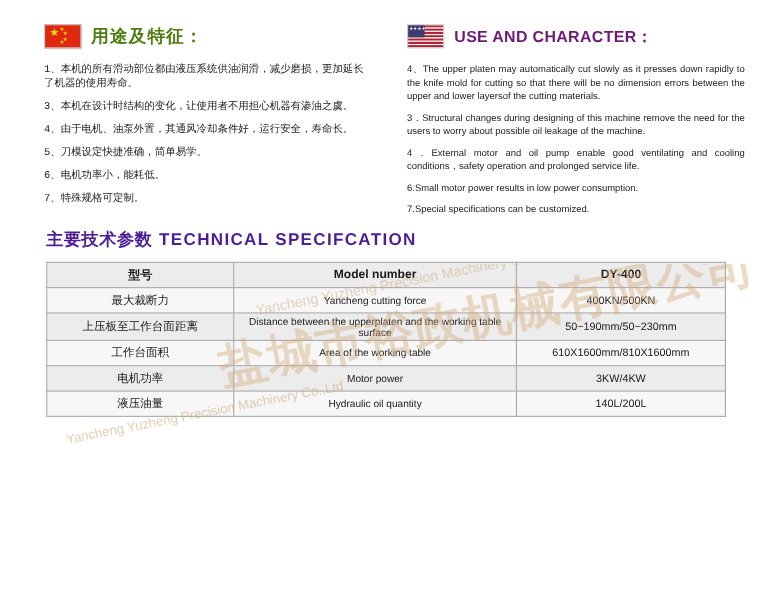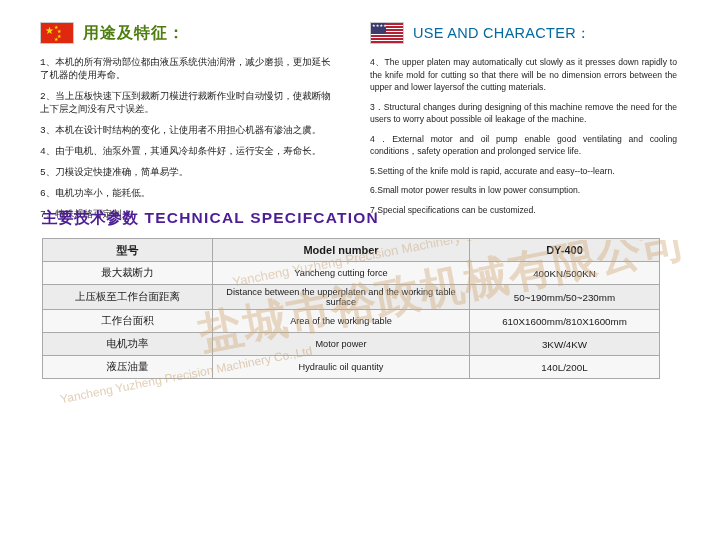--- a/index.html
+++ b/index.html
@@ -146,22 +146,22 @@
   }
   .title-cn {
     font-size: 16px;
     font-weight: bold;
     color: #4d7c0f;
     letter-spacing: 1px;
     font-family: "DejaVu Sans", "Liberation Sans", sans-serif;
   }
   .title-en {
     font-size: 14.5px;
-    font-weight: normal;
-    color: #0369a1;
+    font-weight: bold;
+    color: #701a75;
     letter-spacing: 0.3px;
   }
   .lines-cn p {
     margin: 0 0 8px 0;
     font-size: 9.5px;
     line-height: 13px;
     color: #222222;
     font-family: Liberation Mono, monospace;
   }
   .lines-en p {
@@ -255,21 +255,20 @@
           <span class="star-big">★</span>
           <span class="star-s s1">★</span>
           <span class="star-s s2">★</span>
           <span class="star-s s3">★</span>
           <span class="star-s s4">★</span>
         </div>
         <div class="title-cn">用途及特征：</div>
       </div>
       <div class="lines-cn">
         <p>1、本机的所有滑动部位都由液压系统供油润滑，减少磨损，更加延长了机器的使用寿命。</p>
-        <p>2、当上压板快速下压到裁断刀模进行裁断作业时自动慢切，使裁断物上下层之间没有尺寸误差。</p>
         <p>3、本机在设计时结构的变化，让使用者不用担心机器有渗油之虞。</p>
         <p>4、由于电机、油泵外置，其通风冷却条件好，运行安全，寿命长。</p>
         <p>5、刀模设定快捷准确，简单易学。</p>
         <p>6、电机功率小，能耗低。</p>
         <p>7、特殊规格可定制。</p>
       </div>
     </div>
 
     <div class="col col-right">
       <div class="head">
@@ -288,21 +287,20 @@
           <div class="stripe white"></div>
           <div class="stripe"></div>
           <div class="canton">★★★★★★★★★★★★★★★★★★</div>
         </div>
         <div class="title-en">USE AND CHARACTER：</div>
       </div>
       <div class="lines-en">
         <p>4、The upper platen may automatically cut slowly as it presses down rapidly to the knife mold for cutting so that there will be no dimension errors between the upper and lower layersof the cutting materials.</p>
         <p>3．Structural changes during designing of this machine remove the need for the users to worry about possible oil leakage of the machine.</p>
         <p>4．External motor and oil pump enable good ventilating and cooling conditions，safety operation and prolonged service life.</p>
-        <p>5.Setting of the knife mold is rapid, accurate and easy--to--learn.</p>
         <p>6.Small motor power results in low power consumption.</p>
         <p>7.Special specifications can be customized.</p>
       </div>
     </div>
 
   </div>
 
   <div class="section-title">
     <span>主要技术参数</span>
     <span class="en">TECHNICAL SPECIFCATION</span>

